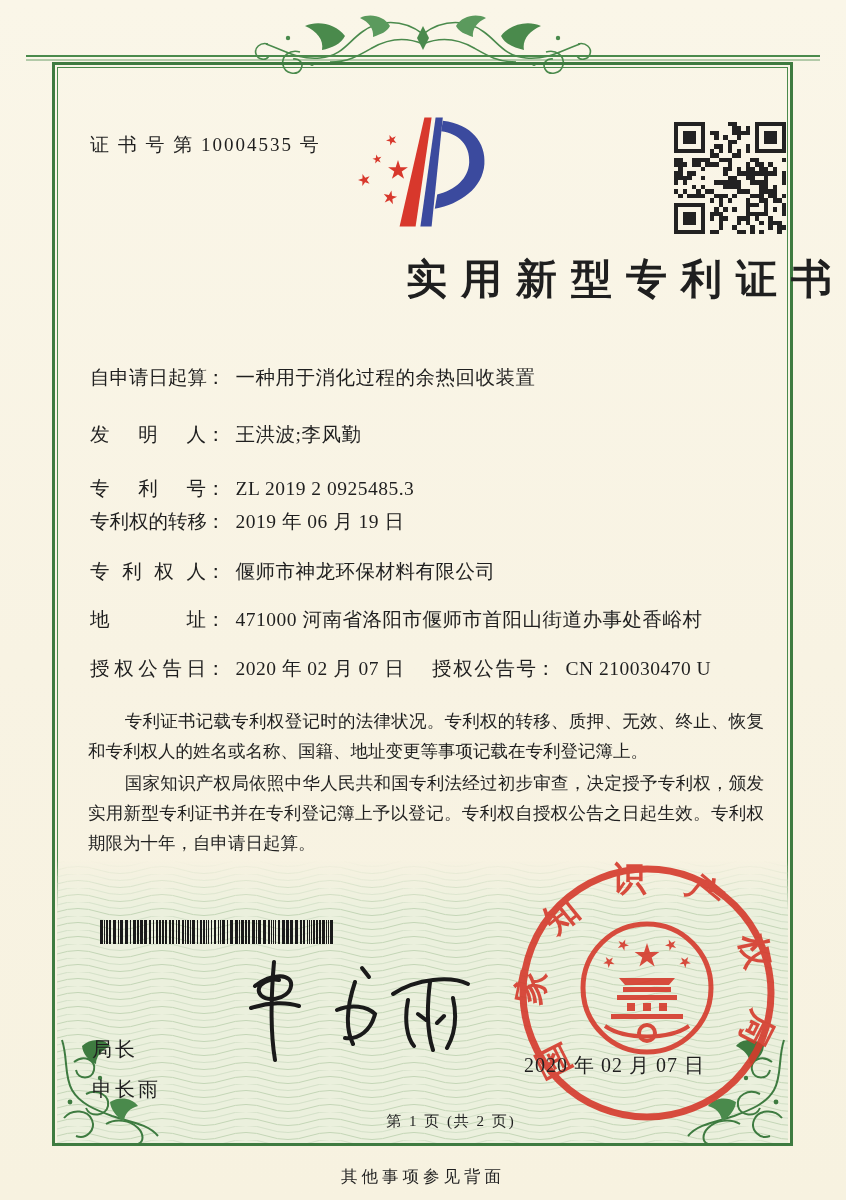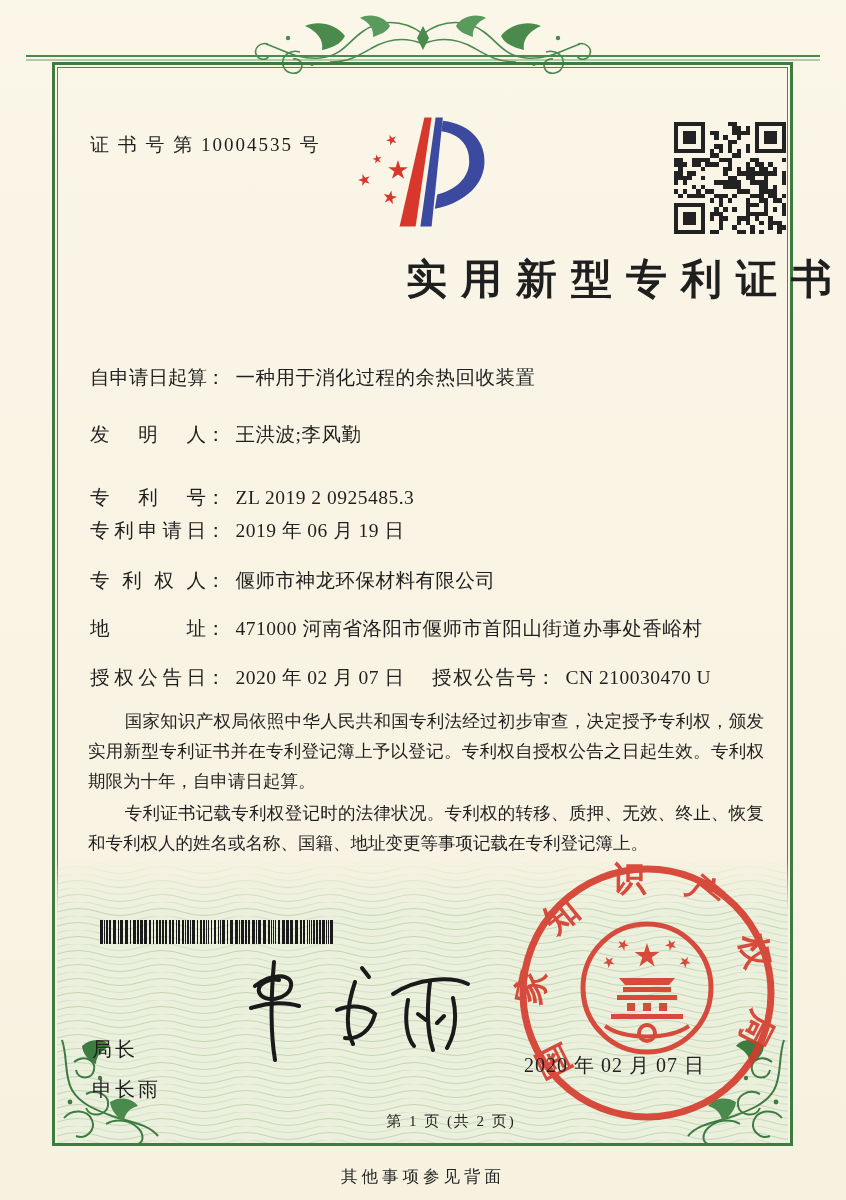--- a/index.html
+++ b/index.html
@@ -27,21 +27,21 @@
   .cert-no{left:90px;top:132px;font-size:19px;letter-spacing:2px;}
   #logo{left:342px;top:106px;width:160px;height:132px;}
   #qr{left:674px;top:122px;width:112px;height:112px;}
   .title{
     left:0;top:252px;width:846px;text-align:right;
     font-size:41px;font-weight:700;letter-spacing:14px;text-indent:14px;
   }
   .fields{left:90px;top:364px;width:676px;font-size:19.5px;line-height:27px;}
   .frow{white-space:nowrap;position:relative;}
   .frow:nth-of-type(1){margin-bottom:30px;}
-  .frow:nth-of-type(2){margin-bottom:36px;}
+  .frow:nth-of-type(2){margin-bottom:27px;}
   .frow:nth-of-type(3){margin-bottom:6px;}
   .frow:nth-of-type(4){margin-bottom:23px;}
   .frow:nth-of-type(5){margin-bottom:21px;}
   .frow:nth-of-type(6){margin-bottom:22px;}
   .flabel{display:inline-block;width:116px;text-align:justify;text-align-last:justify;vertical-align:top;}
   .fcolon{display:inline-block;}
   .fvalue{display:inline-block;margin-left:10px;letter-spacing:0.5px;}
   .grant-pair{position:absolute;left:342px;top:0;}
   .grant-pair .flabel{width:104px;}
   .body-text{left:88px;top:706px;width:676px;font-size:17.5px;line-height:30px;text-align:justify;}
@@ -453,39 +453,39 @@
     <div class="frow">
       <span class="flabel">自申请日起算</span><span class="fcolon">：</span><span class="fvalue">一种用于消化过程的余热回收装置</span>
     </div>
     <div class="frow">
       <span class="flabel">发明人</span><span class="fcolon">：</span><span class="fvalue">王洪波;李风勤</span>
     </div>
     <div class="frow">
       <span class="flabel">专利号</span><span class="fcolon">：</span><span class="fvalue">ZL 2019 2 0925485.3</span>
     </div>
     <div class="frow">
-      <span class="flabel">专利申请日</span><span class="fcolon">：</span><span class="fvalue">2019 年 06 月 19 日</span>
+      <span class="flabel">专利权的转移</span><span class="fcolon">：</span><span class="fvalue">2019 年 06 月 19 日</span>
     </div>
     <div class="frow">
       <span class="flabel">专利权人</span><span class="fcolon">：</span><span class="fvalue">偃师市神龙环保材料有限公司</span>
     </div>
     <div class="frow">
       <span class="flabel">地址</span><span class="fcolon">：</span><span class="fvalue">471000 河南省洛阳市偃师市首阳山街道办事处香峪村</span>
     </div>
     <div class="frow">
       <span class="flabel">授权公告日</span><span class="fcolon">：</span><span class="fvalue">2020 年 02 月 07 日</span>
       <span class="grant-pair">
         <span class="flabel">授权公告号</span><span class="fcolon">：</span><span class="fvalue">CN 210030470 U</span>
       </span>
     </div>
   </div>
 
   <div class="abs body-text">
+    <p>专利证书记载专利权登记时的法律状况。专利权的转移、质押、无效、终止、恢复和专利权人的姓名或名称、国籍、地址变更等事项记载在专利登记簿上。</p>
     <p>国家知识产权局依照中华人民共和国专利法经过初步审查，决定授予专利权，颁发实用新型专利证书并在专利登记簿上予以登记。专利权自授权公告之日起生效。专利权期限为十年，自申请日起算。</p>
-    <p>专利证书记载专利权登记时的法律状况。专利权的转移、质押、无效、终止、恢复和专利权人的姓名或名称、国籍、地址变更等事项记载在专利登记簿上。</p>
   </div>
 
   <svg id="barcode" class="abs" viewBox="0 0 235 24" preserveAspectRatio="none">
       <rect x="0" y="0" width="3" height="24" fill="#1a1a1a"></rect>
       <rect x="4" y="0" width="1" height="24" fill="#1a1a1a"></rect>
       <rect x="6" y="0" width="2" height="24" fill="#1a1a1a"></rect>
       <rect x="9" y="0" width="2" height="24" fill="#1a1a1a"></rect>
       <rect x="13" y="0" width="3" height="24" fill="#1a1a1a"></rect>
       <rect x="18" y="0" width="1" height="24" fill="#1a1a1a"></rect>
       <rect x="20" y="0" width="3" height="24" fill="#1a1a1a"></rect>

